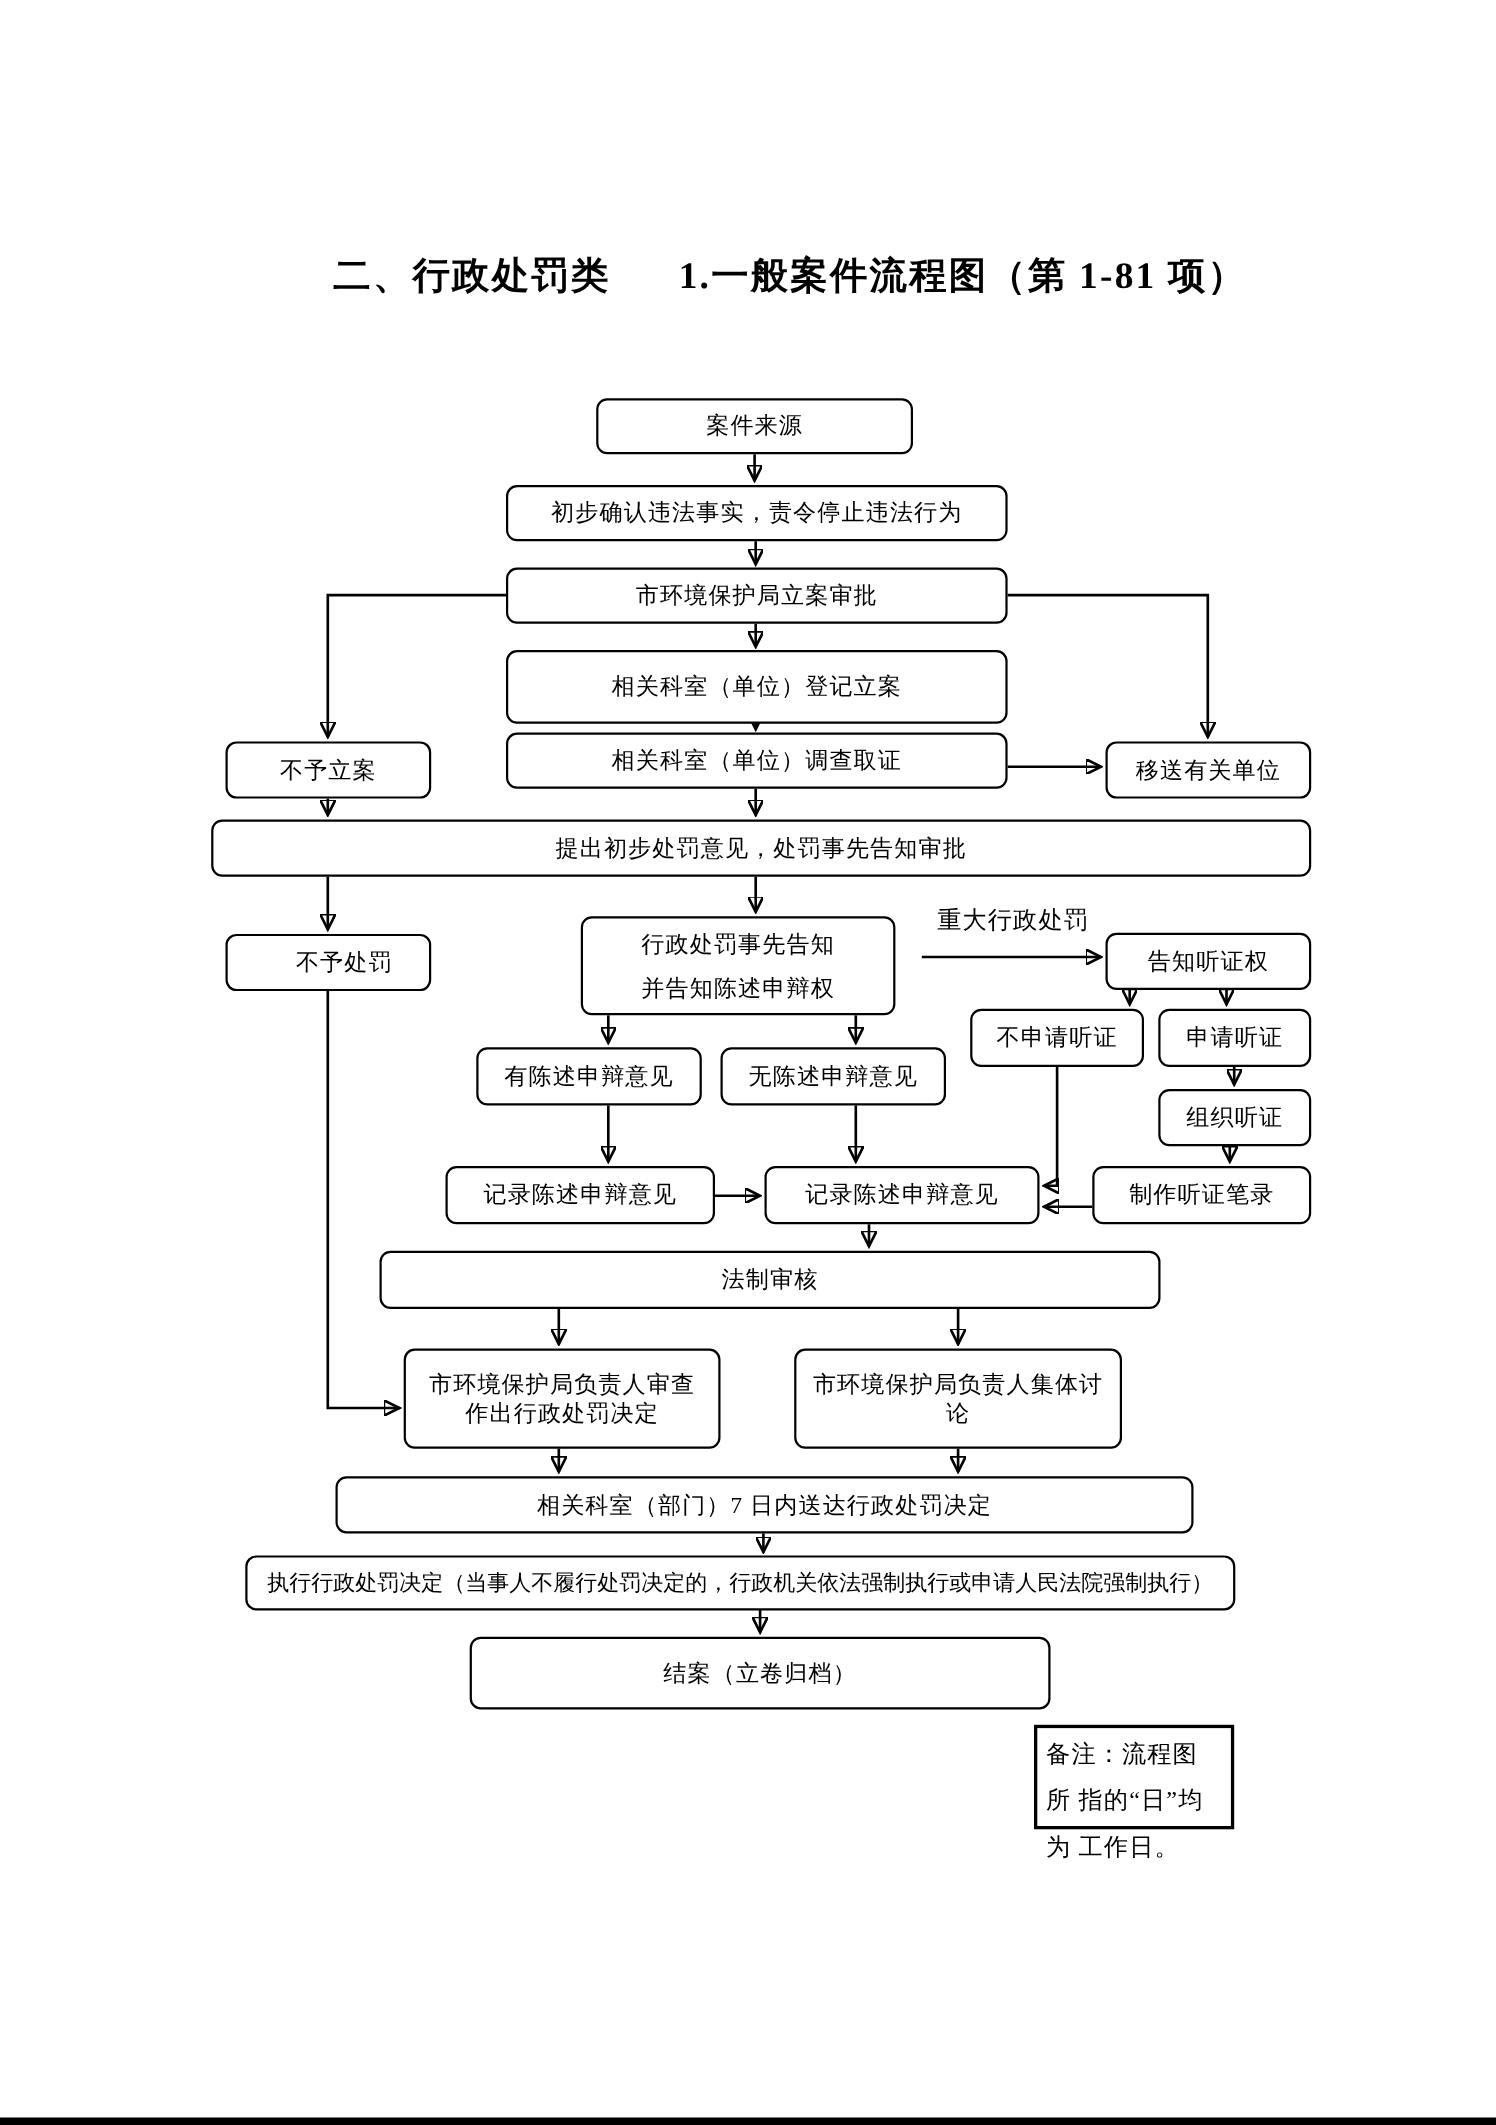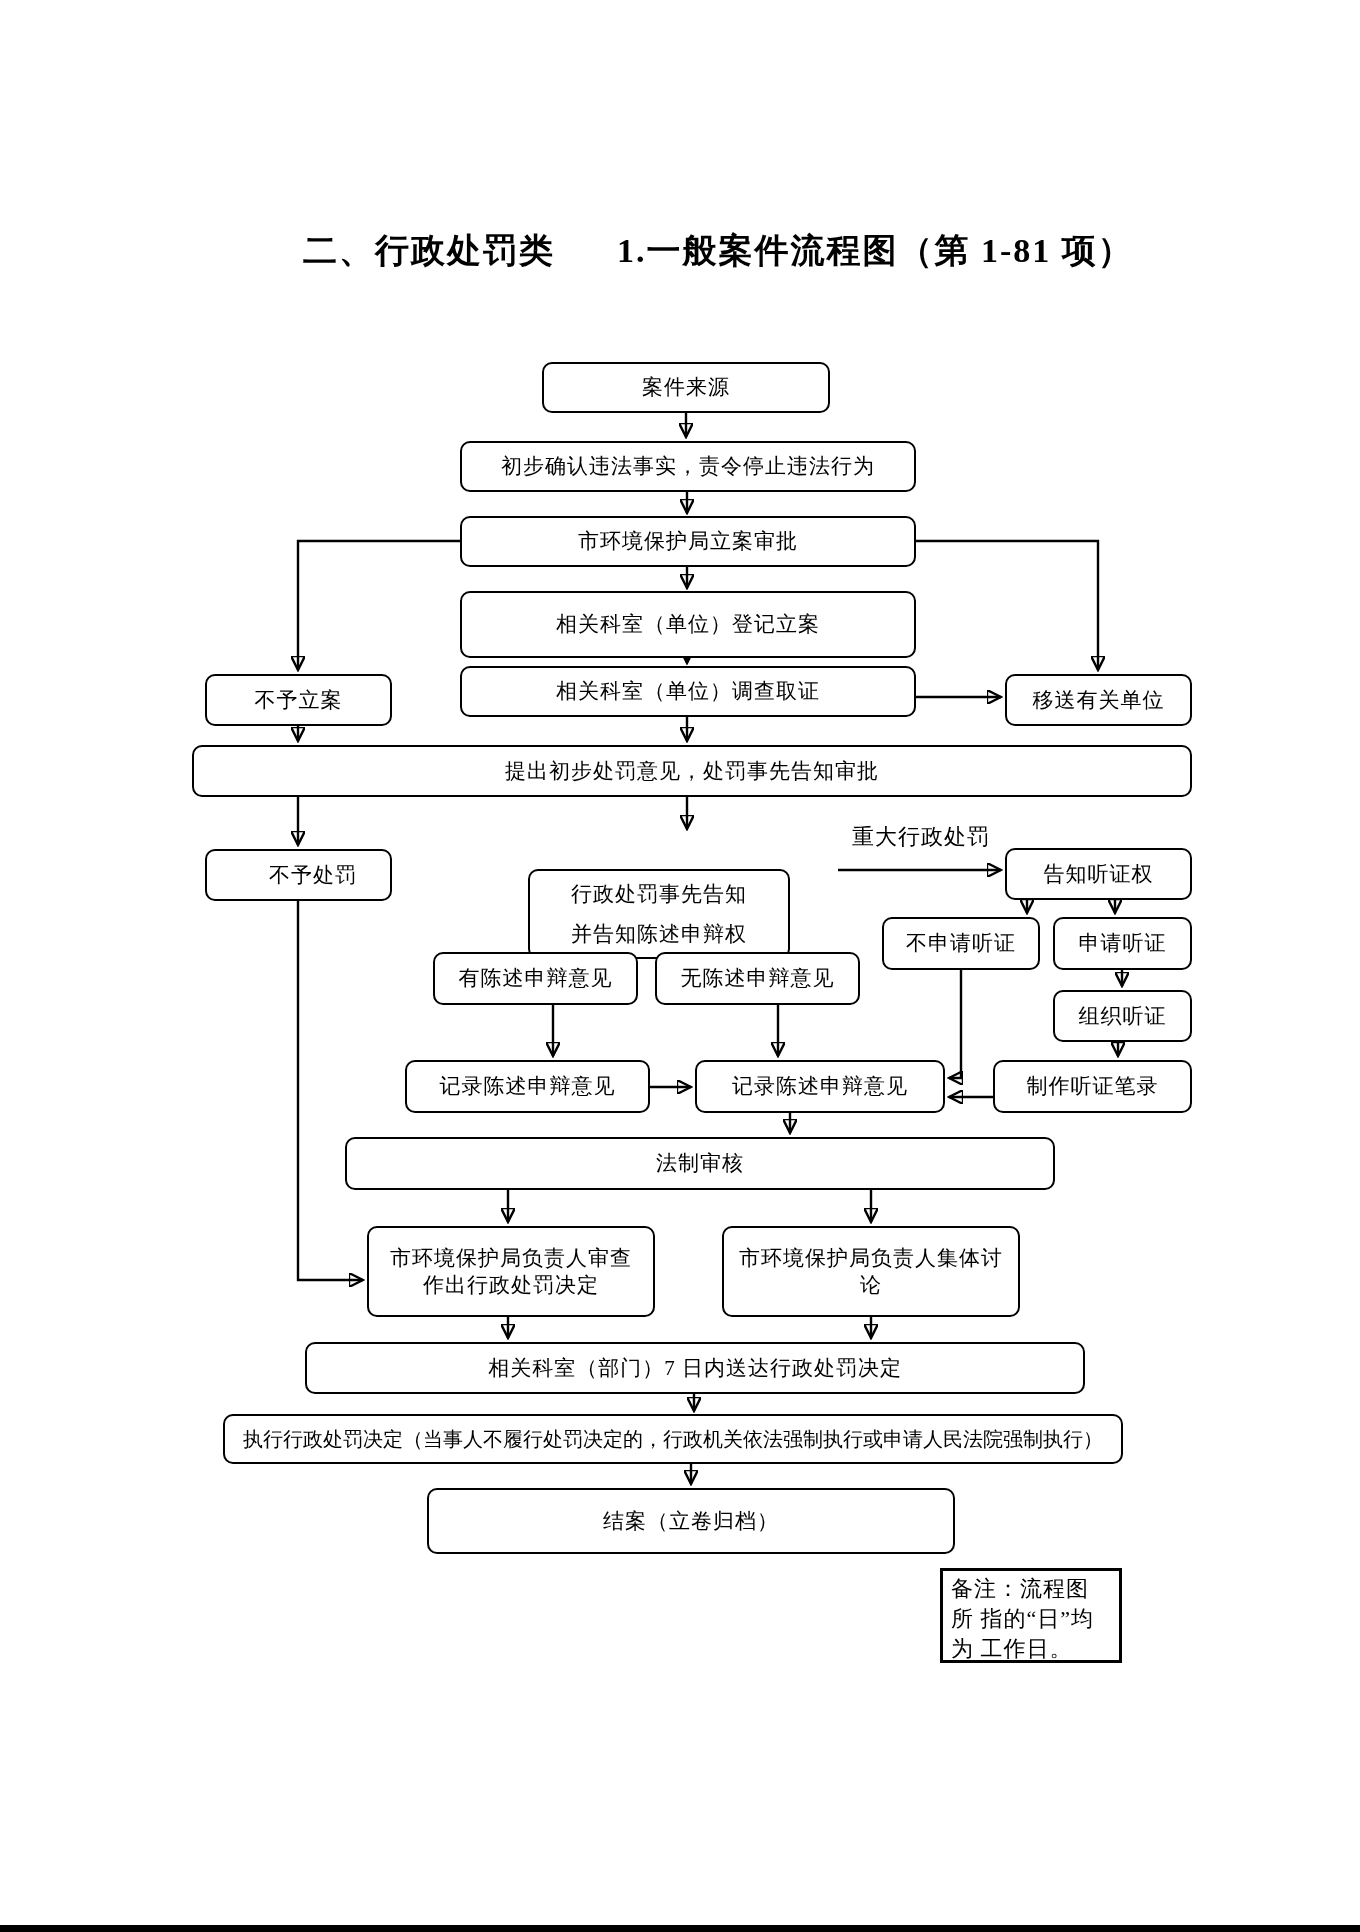--- a/index.html
+++ b/index.html
@@ -36,21 +36,21 @@
   .gap13{row-gap:13px;}
   .gap16{}
   .small{font-size:20px;letter-spacing:0;}
   #major-label{
     position:absolute;left:852px;top:822px;
     font-size:22px;letter-spacing:1px;white-space:nowrap;z-index:3;
   }
   #note-box{
     position:absolute;left:940px;top:1568px;width:182px;height:95px;
     box-sizing:border-box;border:3px solid #000;background:#fff;
-    font-size:22px;line-height:30px;letter-spacing:1px;
+    font-size:22px;line-height:42px;letter-spacing:1px;
     padding:3px 8px;z-index:2;
   }
   #connectors{position:absolute;left:0;top:0;z-index:1;}
   #connectors path{stroke:#000;stroke-width:2.4;fill:none;}
   #scan-edge-bar{
     position:absolute;left:0;top:1925px;width:1360px;height:7px;
     background:#000;
   }
 </style>
 </head>
@@ -113,21 +113,21 @@
   <div class="node" style="left:460px;top:666px;width:456px;height:51px;">相关科室（单位）调查取证</div>
 
   <div class="node" style="left:205px;top:674px;width:187px;height:52px;">不予立案</div>
 
   <div class="node" style="left:1005px;top:674px;width:187px;height:52px;">移送有关单位</div>
 
   <div class="node" style="left:192px;top:745px;width:1000px;height:52px;">提出初步处罚意见，处罚事先告知审批</div>
 
   <div class="node" style="left:205px;top:849px;width:187px;height:52px;padding-left:29px;">不予处罚</div>
 
-  <div class="node gap13" style="left:528px;top:833px;width:262px;height:90px;margin-top:36px;">
+  <div class="node gap13" style="left:528px;top:833px;width:286px;height:90px;">
     <span class="ln">行政处罚事先告知</span>
     <span class="ln">并告知陈述申辩权</span>
   </div>
 
   <div id="major-label">重大行政处罚</div>
 
   <div class="node" style="left:1005px;top:848px;width:187px;height:52px;">告知听证权</div>
 
   <div class="node" style="left:882px;top:917px;width:158px;height:53px;">不申请听证</div>
 

